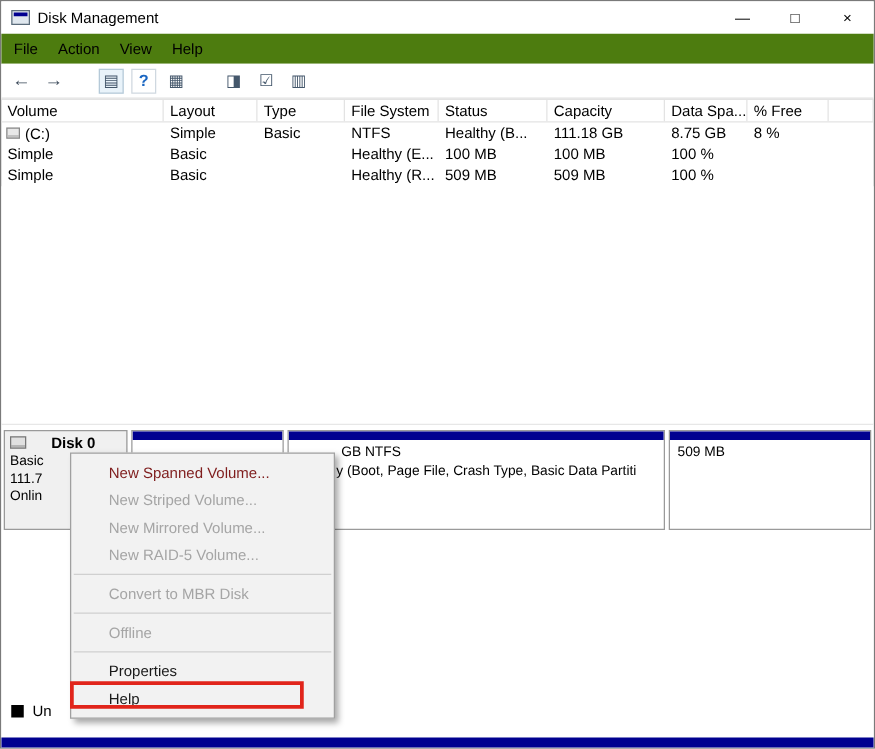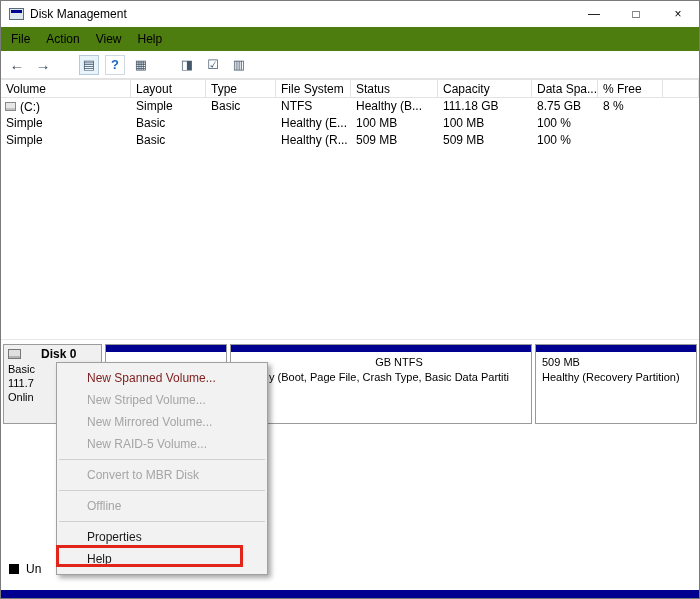--- a/index.html
+++ b/index.html
@@ -43,21 +43,21 @@
   .disk-head .dh-title { display:flex; align-items:center; gap:20px; font-weight: bold; font-size: 12px; }
   .disk-icon { flex:none; width: 13px; height: 10px; background:#e0e0e0; border:1px solid #777; box-shadow: inset 0 -2px 0 #b5b5b5; }
   .dh-line { font-size: 11px; margin-top: 2px; white-space:nowrap; overflow:hidden; }
   .partition { border: 1px solid #9a9a9a; margin-left: 3px; background: #fff; overflow: hidden; }
   .partition .band { height: 7px; }
   .p1 { width: 122px; }
   .p2 { width: 302px; }
   .p3 { width: 162px; }
   .p-line1 { font-size: 11px; padding: 4px 6px 0 6px; white-space: nowrap; overflow: hidden; }
   .p-line2 { font-size: 11px; padding: 3px 6px 0 6px; white-space: nowrap; overflow: hidden; }
-  .p2 .p-line1 { padding-left: 42px; text-align: center; }
+  .p2 .p-line1 { padding-left: 42px; }
   .p2 .p-line2 { padding-left: 38px; }
   
   .legend { position: absolute; left: 8px; top: 222px; display: flex; align-items: center; gap: 7px; font-size: 12px; }
   .legend-swatch { width: 10px; height: 10px; background: #000; }
   .bottom-strip { position: absolute; left: 0; bottom: 0; width: 100%; height: 10px; }
   
   .context-menu {
     position: absolute; left: 55px; top: 361px; width: 212px;
     border: 1px solid #a0a0a0; padding: 4px 0;
     box-shadow: 3px 3px 5px rgba(0,0,0,0.35); z-index: 5;
@@ -165,21 +165,20 @@
         <div class="band" style="background: rgb(0, 0, 144);"></div>
       </div>
       <div class="partition p2">
         <div class="band" style="background: rgb(0, 0, 144);"></div>
         <div class="p-line1">GB NTFS</div>
         <div class="p-line2">y (Boot, Page File, Crash Type, Basic Data Partiti</div>
       </div>
       <div class="partition p3">
         <div class="band" style="background: rgb(0, 0, 144);"></div>
         <div class="p-line1">509 MB</div>
-        <div class="p-line2">Healthy (Recovery Partition)</div>
       </div>
     </div>
 
     <div class="legend">
       <span class="legend-swatch"></span>
       <span>Un</span>
     </div>
 
     <div class="bottom-strip" style="background: rgb(0, 0, 144);"></div>
   </div>

